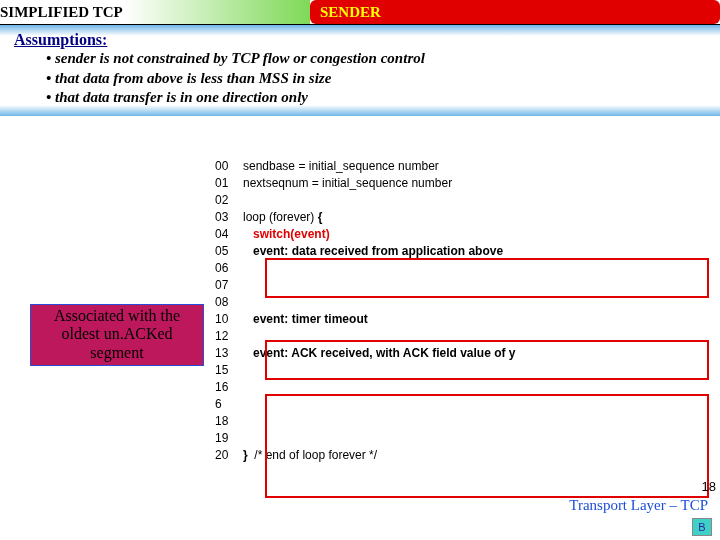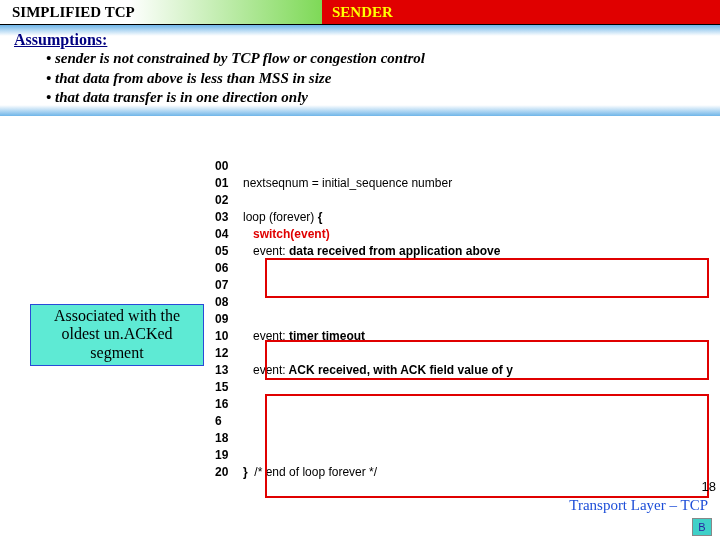--- a/index.html
+++ b/index.html
@@ -16,33 +16,34 @@
     display: flex;
     height: 24px;
     border-bottom: 1px solid #000;
   }
   .header-left {
     flex: 0 0 310px;
     background: linear-gradient(to right, #fff 0%, #fff 40%, #7ed957 100%);
     font-weight: bold;
     font-size: 15px;
     font-family: "Times New Roman", serif;
-    padding-left: 12px;
+    padding-left: 0;
     line-height: 24px;
     color: #000;
   }
   .header-right {
     flex: 1;
     background: #e00000;
     color: #ffff00;
     font-weight: bold;
     font-size: 15px;
     font-family: "Times New Roman", serif;
     padding-left: 10px;
     line-height: 24px;
+    border-radius: 6px;
   }
   .assumptions-band {
     background: linear-gradient(to bottom, #6fb5e8 0%, #fff 12%, #fff 88%, #6fb5e8 100%);
     padding: 6px 8px 8px 14px;
     font-family: "Times New Roman", serif;
   }
   .assump-title {
     font-weight: bold;
     text-decoration: underline;
     color: #000080;
@@ -64,40 +65,39 @@
     font-size: 12px;
     line-height: 17px;
   }
   .code-row {
     display: flex;
     white-space: pre;
   }
   .ln {
     width: 28px;
     text-align: left;
-    font-weight: bold;
   }
   .code-text { }
   .kw-switch { color: #e00000; font-weight: bold; }
-  .kw-event { font-weight: normal; }
+  .kw-event { font-weight: bold; }
   .kw-bold { font-weight: bold; }
   .brace-bold { font-weight: bold; }
   .redbox {
     position: absolute;
     border: 2px solid #e00000;
     background: transparent;
   }
   .assoc-box {
     position: absolute;
     left: 30px;
     top: 304px;
     width: 172px;
     height: 58px;
     border: 1px solid #2a4bd7;
-    background: #5eead4;
+    background: #be185d;
     font-family: "Times New Roman", serif;
     font-size: 16px;
     text-align: center;
     padding-top: 2px;
     line-height: 1.15;
   }
   .footer {
     position: absolute;
     right: 12px;
     bottom: 26px;
@@ -136,30 +136,29 @@
 </div>
 
 <div class="assumptions-band">
   <div class="assump-title">Assumptions:</div>
   <div class="assump-item">• sender is not constrained by TCP flow or congestion control</div>
   <div class="assump-item">• that data from above is less than MSS in size</div>
   <div class="assump-item">• that data transfer is in one direction only</div>
 </div>
 
 <div class="code-area">
-  <div class="code-row"><span class="ln">00</span></div>
+  <div class="code-row"><span class="ln">00</span><span class="code-text">sendbase = initial_sequence number</span></div>
   <div class="code-row"><span class="ln">01</span><span class="code-text">nextseqnum = initial_sequence number</span></div>
   <div class="code-row"><span class="ln">02</span></div>
   <div class="code-row"><span class="ln">03</span><span class="code-text">loop (forever) </span><span class="brace-bold">{</span></div>
   <div class="code-row"><span class="ln">04</span><span class="kw-switch">   switch(event)</span></div>
   <div class="code-row"><span class="ln">05</span><span class="kw-event">   event:</span><span class="kw-bold"> data received from application above</span></div>
   <div class="code-row"><span class="ln">06</span></div>
   <div class="code-row"><span class="ln">07</span></div>
   <div class="code-row"><span class="ln">08</span></div>
-  <div class="code-row"><span class="ln">09</span></div>
   <div class="code-row"><span class="ln">10</span><span class="kw-event">   event:</span><span class="kw-bold"> timer timeout</span></div>
   <div class="code-row"><span class="ln">12</span></div>
   <div class="code-row"><span class="ln">13</span><span class="kw-event">   event:</span><span class="kw-bold"> ACK received, with ACK field value of y</span></div>
   <div class="code-row"><span class="ln">15</span></div>
   <div class="code-row"><span class="ln">16</span></div>
   <div class="code-row"><span class="ln">6</span></div>
   <div class="code-row"><span class="ln">18</span></div>
   <div class="code-row"><span class="ln">19</span></div>
   <div class="code-row"><span class="ln">20</span><span class="brace-bold">}</span><span class="code-text">  /* end of loop forever */</span></div>
 </div>

